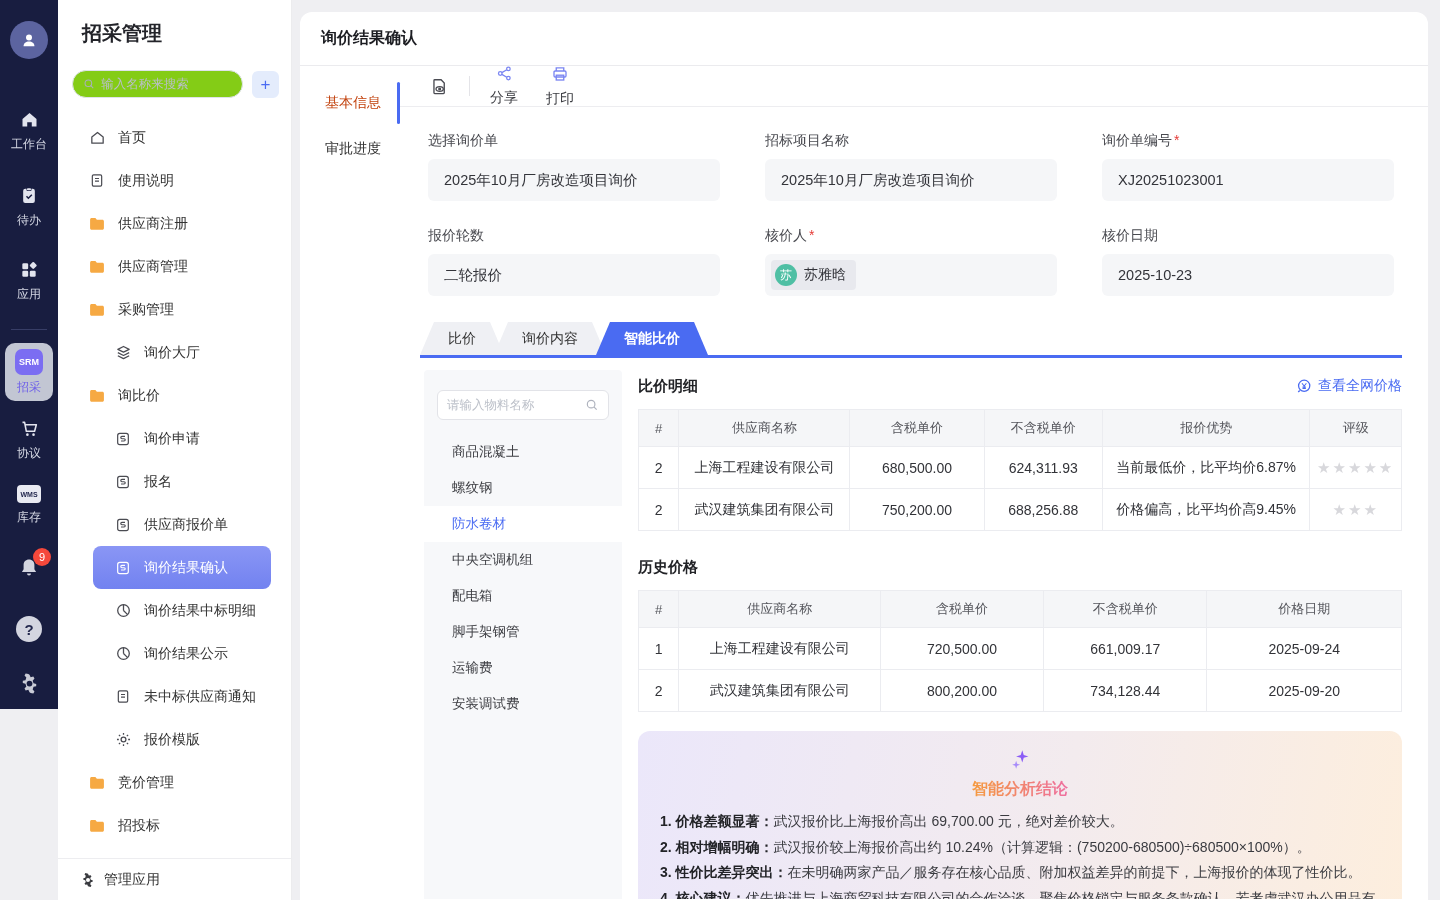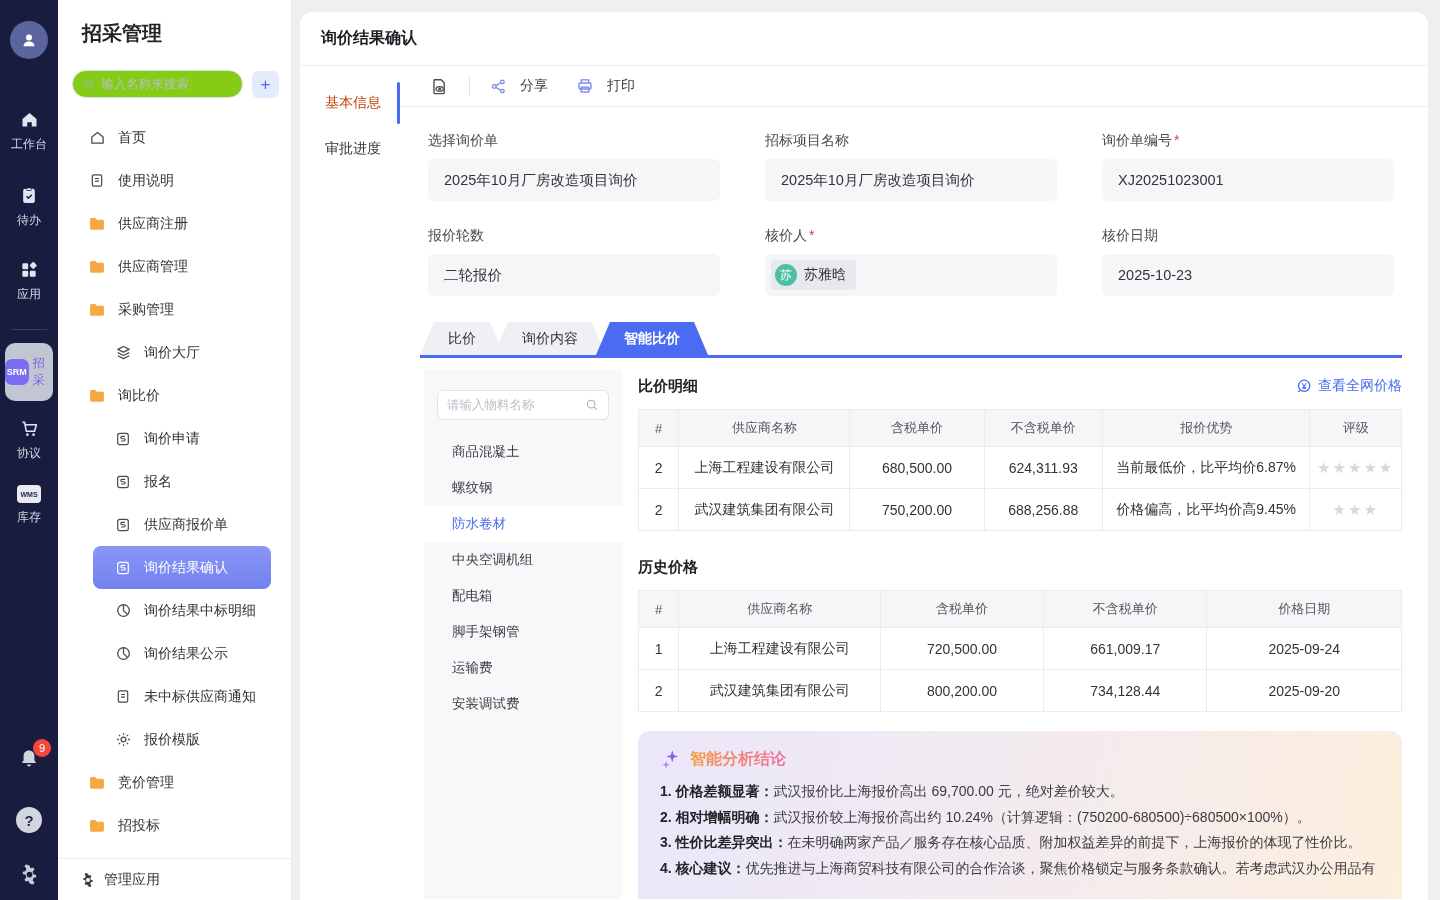--- a/index.html
+++ b/index.html
@@ -1,29 +1,29 @@
 <!DOCTYPE html>
 <html><head>
 <meta charset="utf-8">
 <style>
   * { margin:0; padding:0; box-sizing:border-box; }
   html,body { width:1440px; height:900px; overflow:hidden;
     font-family:"Liberation Sans","DejaVu Sans",sans-serif; background:#efeff2; }
   .app { position:relative; width:1440px; height:900px; }
 
   
-  .rail { position:absolute; left:0; top:0; width:58px; height:900px; background:#181d40;
+  .rail { position:absolute; left:0; top:0; width:58px; height:709px; background:#181d40;
     display:flex; flex-direction:column; align-items:center; z-index:5; }
   .rail .avatar { width:38px; height:38px; border-radius:50%; background:#5c64a0;
     margin-top:21px; display:flex; align-items:center; justify-content:center; }
   .rail-item { display:flex; flex-direction:column; align-items:center; gap:6px; cursor:pointer; }
   .rail-item .lbl { font-size:12px; color:#d5d8e4; }
   .rail-divider { width:36px; height:1px; background:#373d66; margin-top:26px; }
   .rail-active-card { margin-top:13px; width:48px; height:58px; background:#c2c6d3; border-radius:10px;
-    display:flex; flex-direction:row; align-items:center; justify-content:center; gap:4px; cursor:pointer; }
+    display:flex; flex-direction:column; align-items:center; justify-content:center; gap:4px; cursor:pointer; }
   .srm-badge { width:28px; height:26px; background:#7b6df2; border-radius:7px; color:#fff;
     font-size:9px; font-weight:bold; display:flex; align-items:center; justify-content:center; }
   .rail-active-card .lbl { font-size:12px; color:#6f61e8; }
   .wms-badge { width:24px; height:18px; background:#e9eaf2; border-radius:4px; color:#23284e;
     font-size:7px; font-weight:bold; display:flex; align-items:center; justify-content:center; }
   .rail-bottom { margin-top:auto; display:flex; flex-direction:column; align-items:center; margin-bottom:14px; }
   .bell-wrap { position:relative; cursor:pointer; }
   .badge-9 { position:absolute; top:-8px; right:-10px; min-width:18px; height:18px; border-radius:9px;
     background:#f5483b; color:#fff; font-size:11px; display:flex; align-items:center; justify-content:center; padding:0 4px; }
   .help-circle { width:26px; height:26px; border-radius:50%; background:#d3d5e0; color:#23284e;
@@ -63,21 +63,21 @@
   .side-tabs { width:100px; padding-top:14px; flex:0 0 100px; }
   .side-tab { height:46px; display:flex; align-items:center; padding-left:25px; font-size:14px;
     color:#333; position:relative; cursor:pointer; }
   .side-tab.active { color:#c2410c; }
   .side-tab.active::after { content:''; position:absolute; right:0; top:2px; bottom:2px; width:3px;
     border-radius:2px; background:#4a6bf2; }
 
   .main-col { flex:1; min-width:0; display:flex; flex-direction:column; }
   .toolbar { height:41px; border-bottom:1px solid #ededf0; display:flex; align-items:center; padding:0 30px; flex:0 0 41px; }
   .tb-divider { width:1px; height:20px; background:#e4e4e8; margin:0 20px; }
-  .tb-btn { display:flex; align-items:center; gap:13px; font-size:14px; color:#3a3b40; cursor:pointer; }
+  .tb-btn { display:flex; align-items:center; gap:7px; font-size:14px; color:#3a3b40; cursor:pointer;flex-direction:column; }
   .tb-btn + .tb-btn { margin-left:28px; }
 
   .form-grid { display:grid; grid-template-columns:repeat(3,1fr); column-gap:45px; row-gap:26px;
     padding:25px 34px 0 28px; }
   .f-label { font-size:14px; color:#494a50; margin-bottom:9px; }
   .req { color:#e53935; margin-left:2px; }
   .input { height:42px; background:#f5f6f8; border-radius:6px; display:flex; align-items:center;
     padding:0 16px; font-size:14.5px; color:#33343a; cursor:text; }
   .input.has-chip { padding-left:6px; }
   .chip { display:inline-flex; align-items:center; gap:7px; background:#e8e9ee; border-radius:4px;
@@ -108,21 +108,21 @@
 
   table { width:100%; border-collapse:collapse; table-layout:fixed; }
   th,td { border:1px solid #ebecf0; text-align:center; overflow:hidden; white-space:nowrap; }
   th { background:#f5f6f8; color:#55565c; font-weight:normal; font-size:13px; height:37px; }
   td { height:42px; font-size:14px; color:#323338; }
   .stars { color:#d8d8dc; font-size:15px; letter-spacing:2px; }
   .hist-title { margin:27px 0 13px; font-size:15px; font-weight:bold; color:#222327; }
 
   .ai-panel { margin-top:19px; border-radius:12px; padding:17px 22px 40px;
     background:linear-gradient(100deg,#ebe7fa 0%,#f3ebee 55%,#fdeedd 100%); }
-  .ai-head { display:flex; align-items:center; gap:9px; margin-bottom:9px; }
+  .ai-head { display:flex; align-items:center; gap:9px; margin-bottom:9px;flex-direction:column; }
   .ai-title { font-size:16px; font-weight:bold; color:#ef8a4c; }
   @supports ((-webkit-background-clip:text) or (background-clip:text)) {
     .ai-title { background:linear-gradient(90deg,#f59a3e,#ee6fa0);
       -webkit-background-clip:text; background-clip:text; color:transparent; }
   }
   .ai-line { font-size:14px; color:#3a3b40; line-height:25.5px; }
   .ai-line b { color:#222327; }
 
   svg { display:block; }
 </style>

